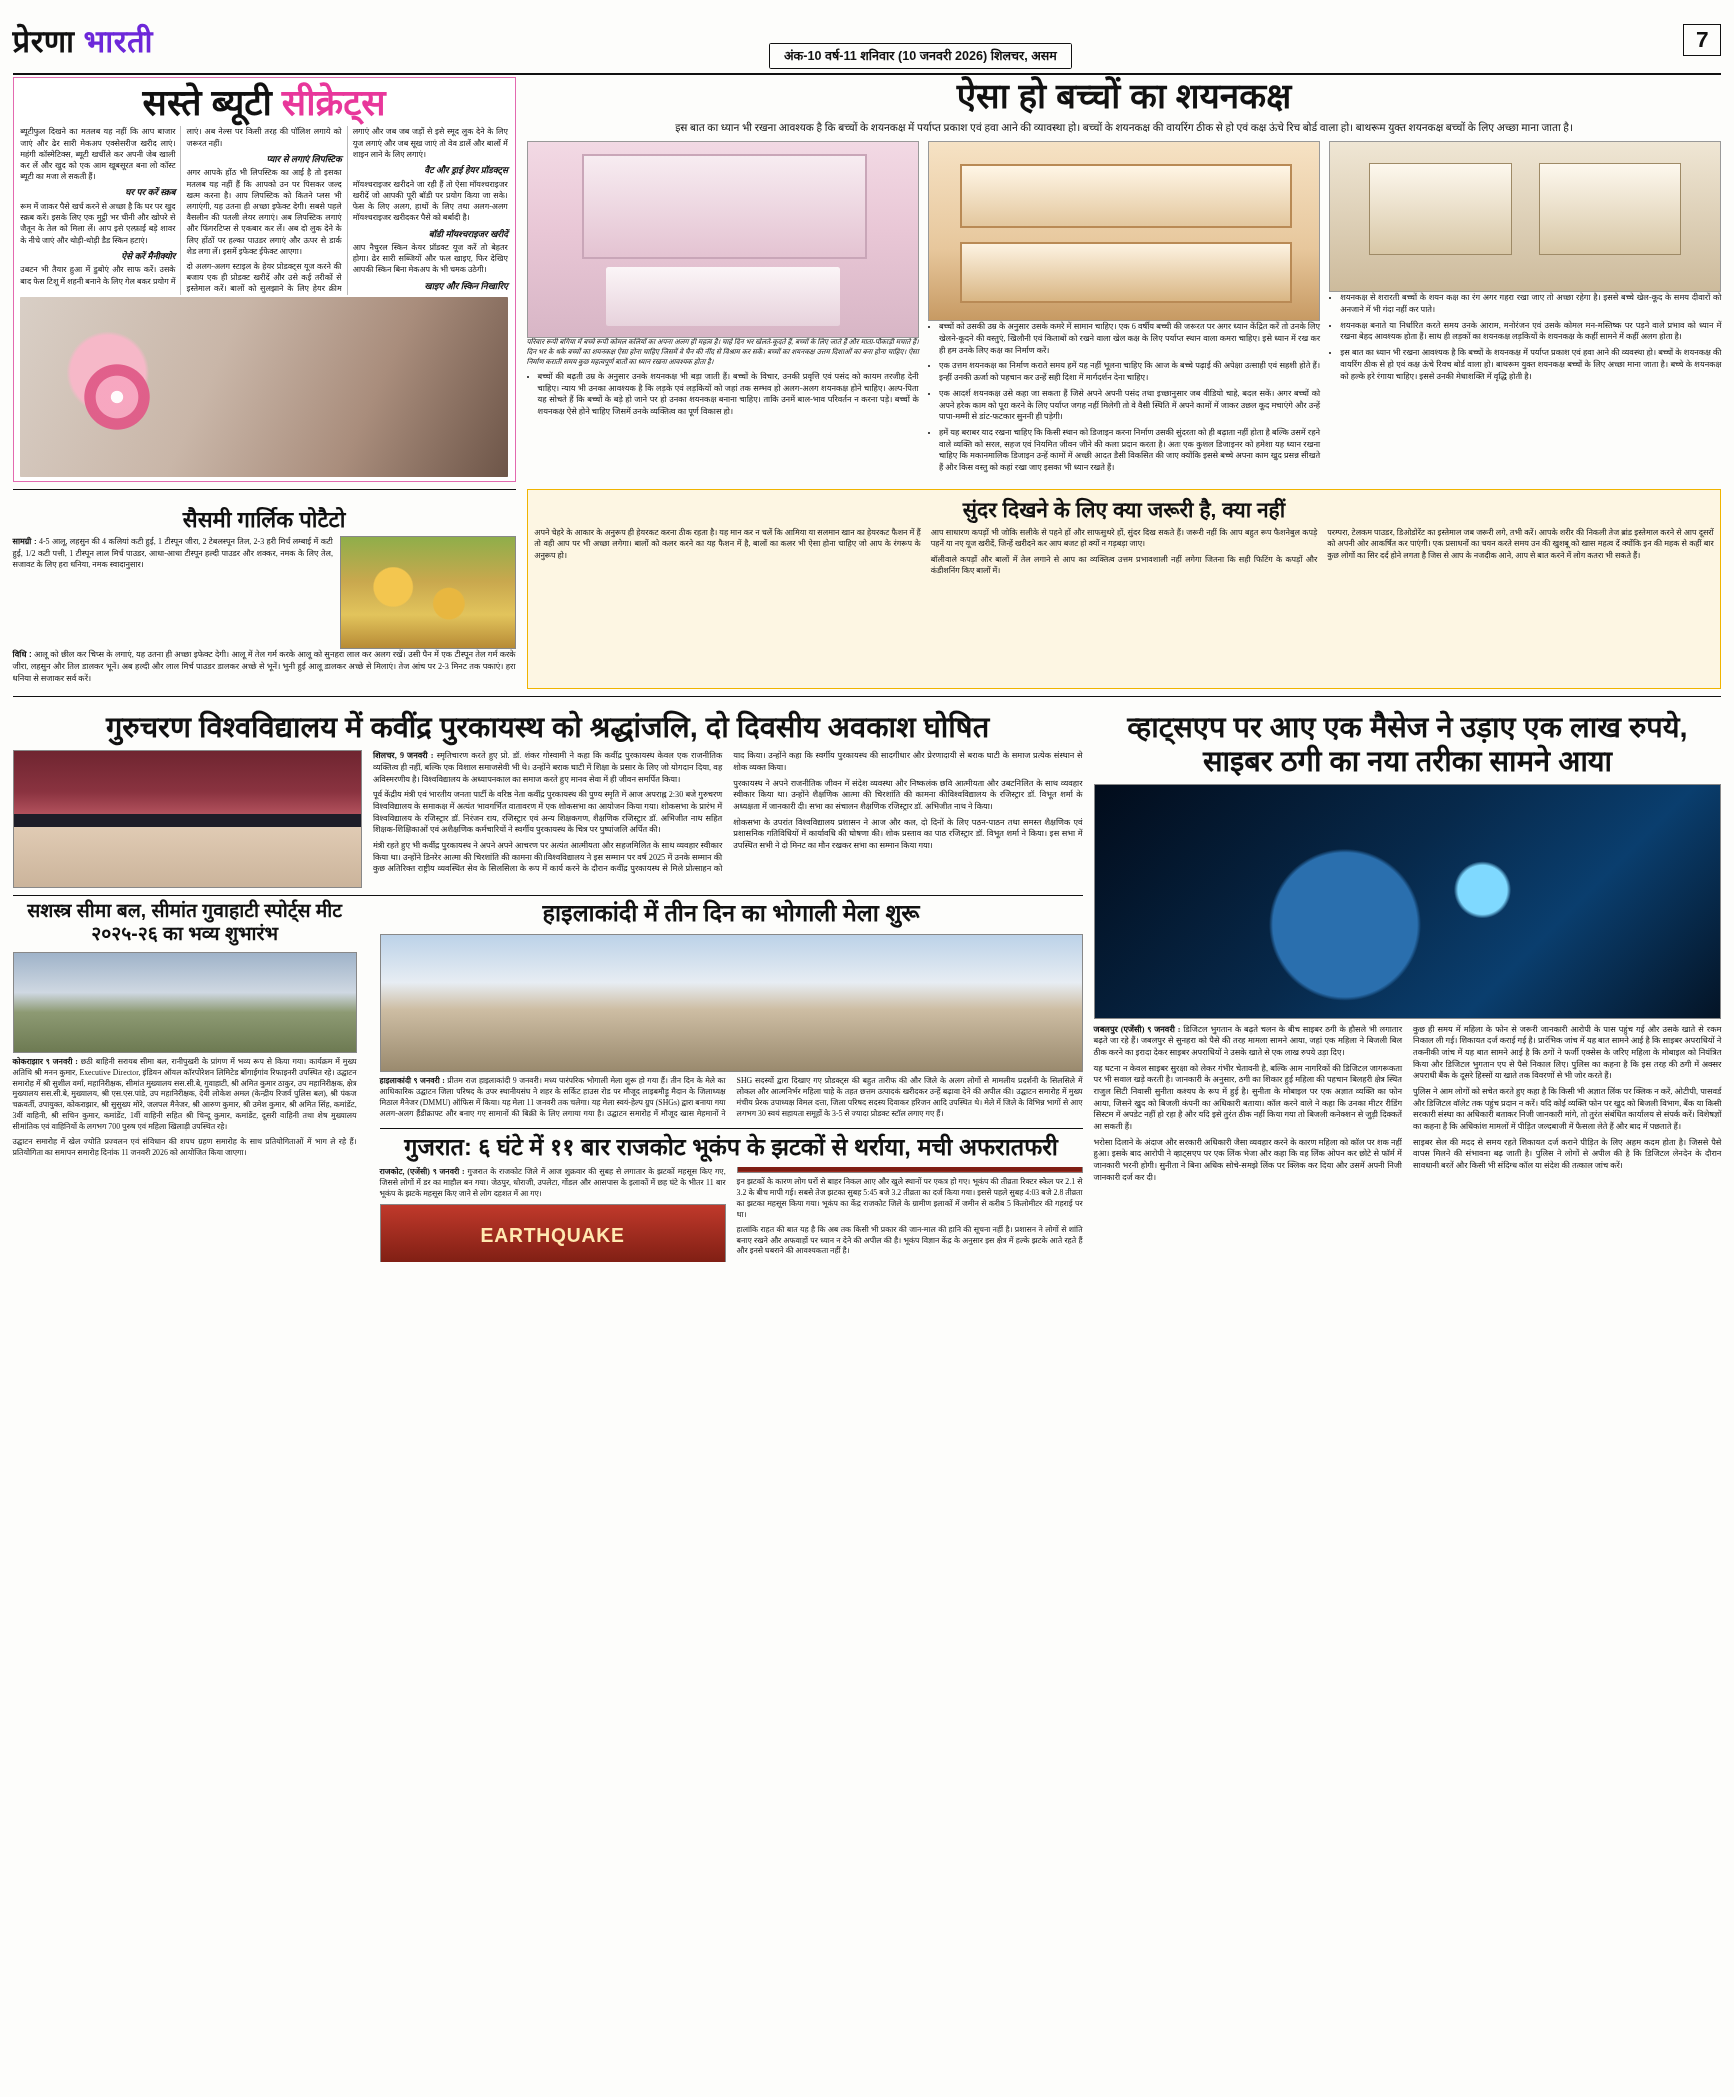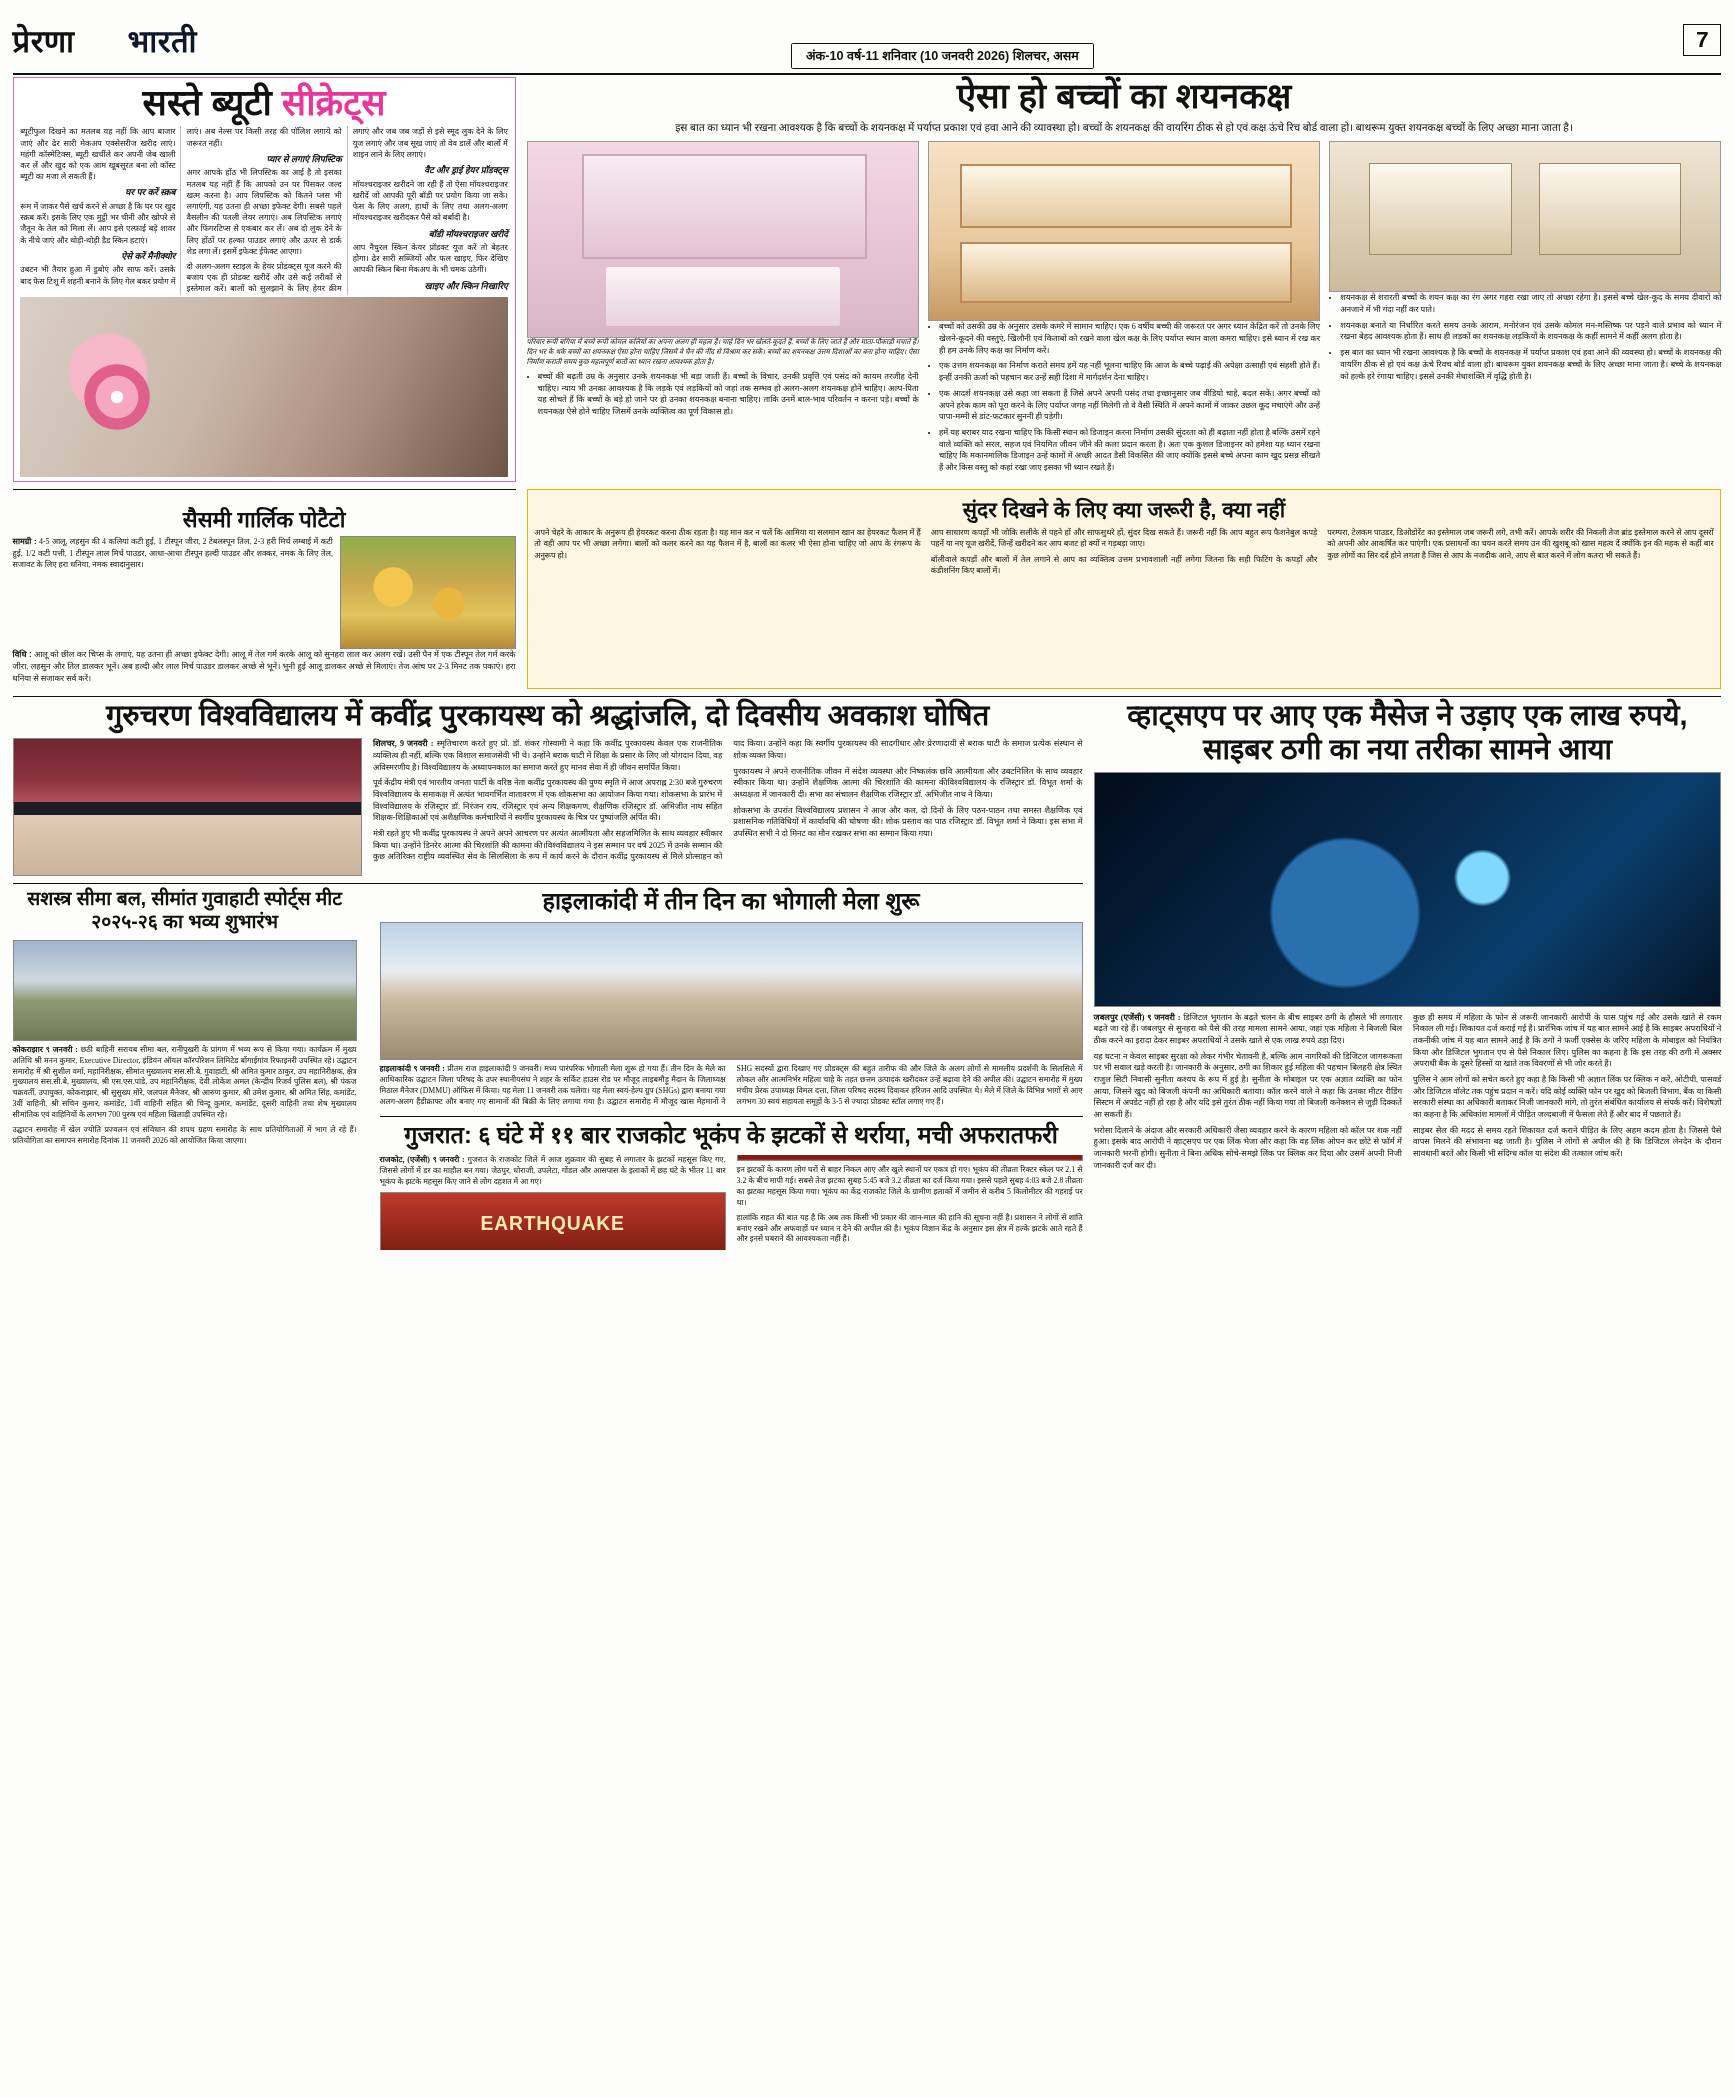--- a/index.html
+++ b/index.html
@@ -26,21 +26,21 @@
     margin-bottom: 2.5px;
   }
   .brand {
     font-family: "Liberation Sans", sans-serif;
     font-weight: bold;
     font-size: 31px;
     letter-spacing: 0.4px;
     white-space: nowrap;
     padding-right: 17px;
   }
-  .brand .b2 { color:#0f172a;margin-left:44px; }
+  .brand .b2 { color:#6d28d9; }
   .masthead-center {
     flex: 1;
     display: flex;
     justify-content: center;
   }
   .issue-line {
     border: 1.3px solid #111;
     border-radius: 1.7px;
     padding: 3.4px 14.3px;
     font-family: "Liberation Sans", sans-serif;
@@ -250,21 +250,21 @@
   }
   .sundar-cols { column-count: 3; column-gap: 10px; }
   .sundar-cols p { font-size: 8px; line-height:1.4; }
 
   
   .bottom-section {
     display:flex;
     gap: 11px;
     margin-top: 7.6px;
     border-top: 1.7px solid #111;
-    padding-top: 1px;
+    padding-top: 13px;
   }
   .col-left { width: 1070px; }
   .col-right { flex:1; }
 
   .story-head {
     font-family:"Liberation Sans", sans-serif;
     font-weight:bold;
     font-size: 29px;
     line-height:1.18;
     text-align:center;

